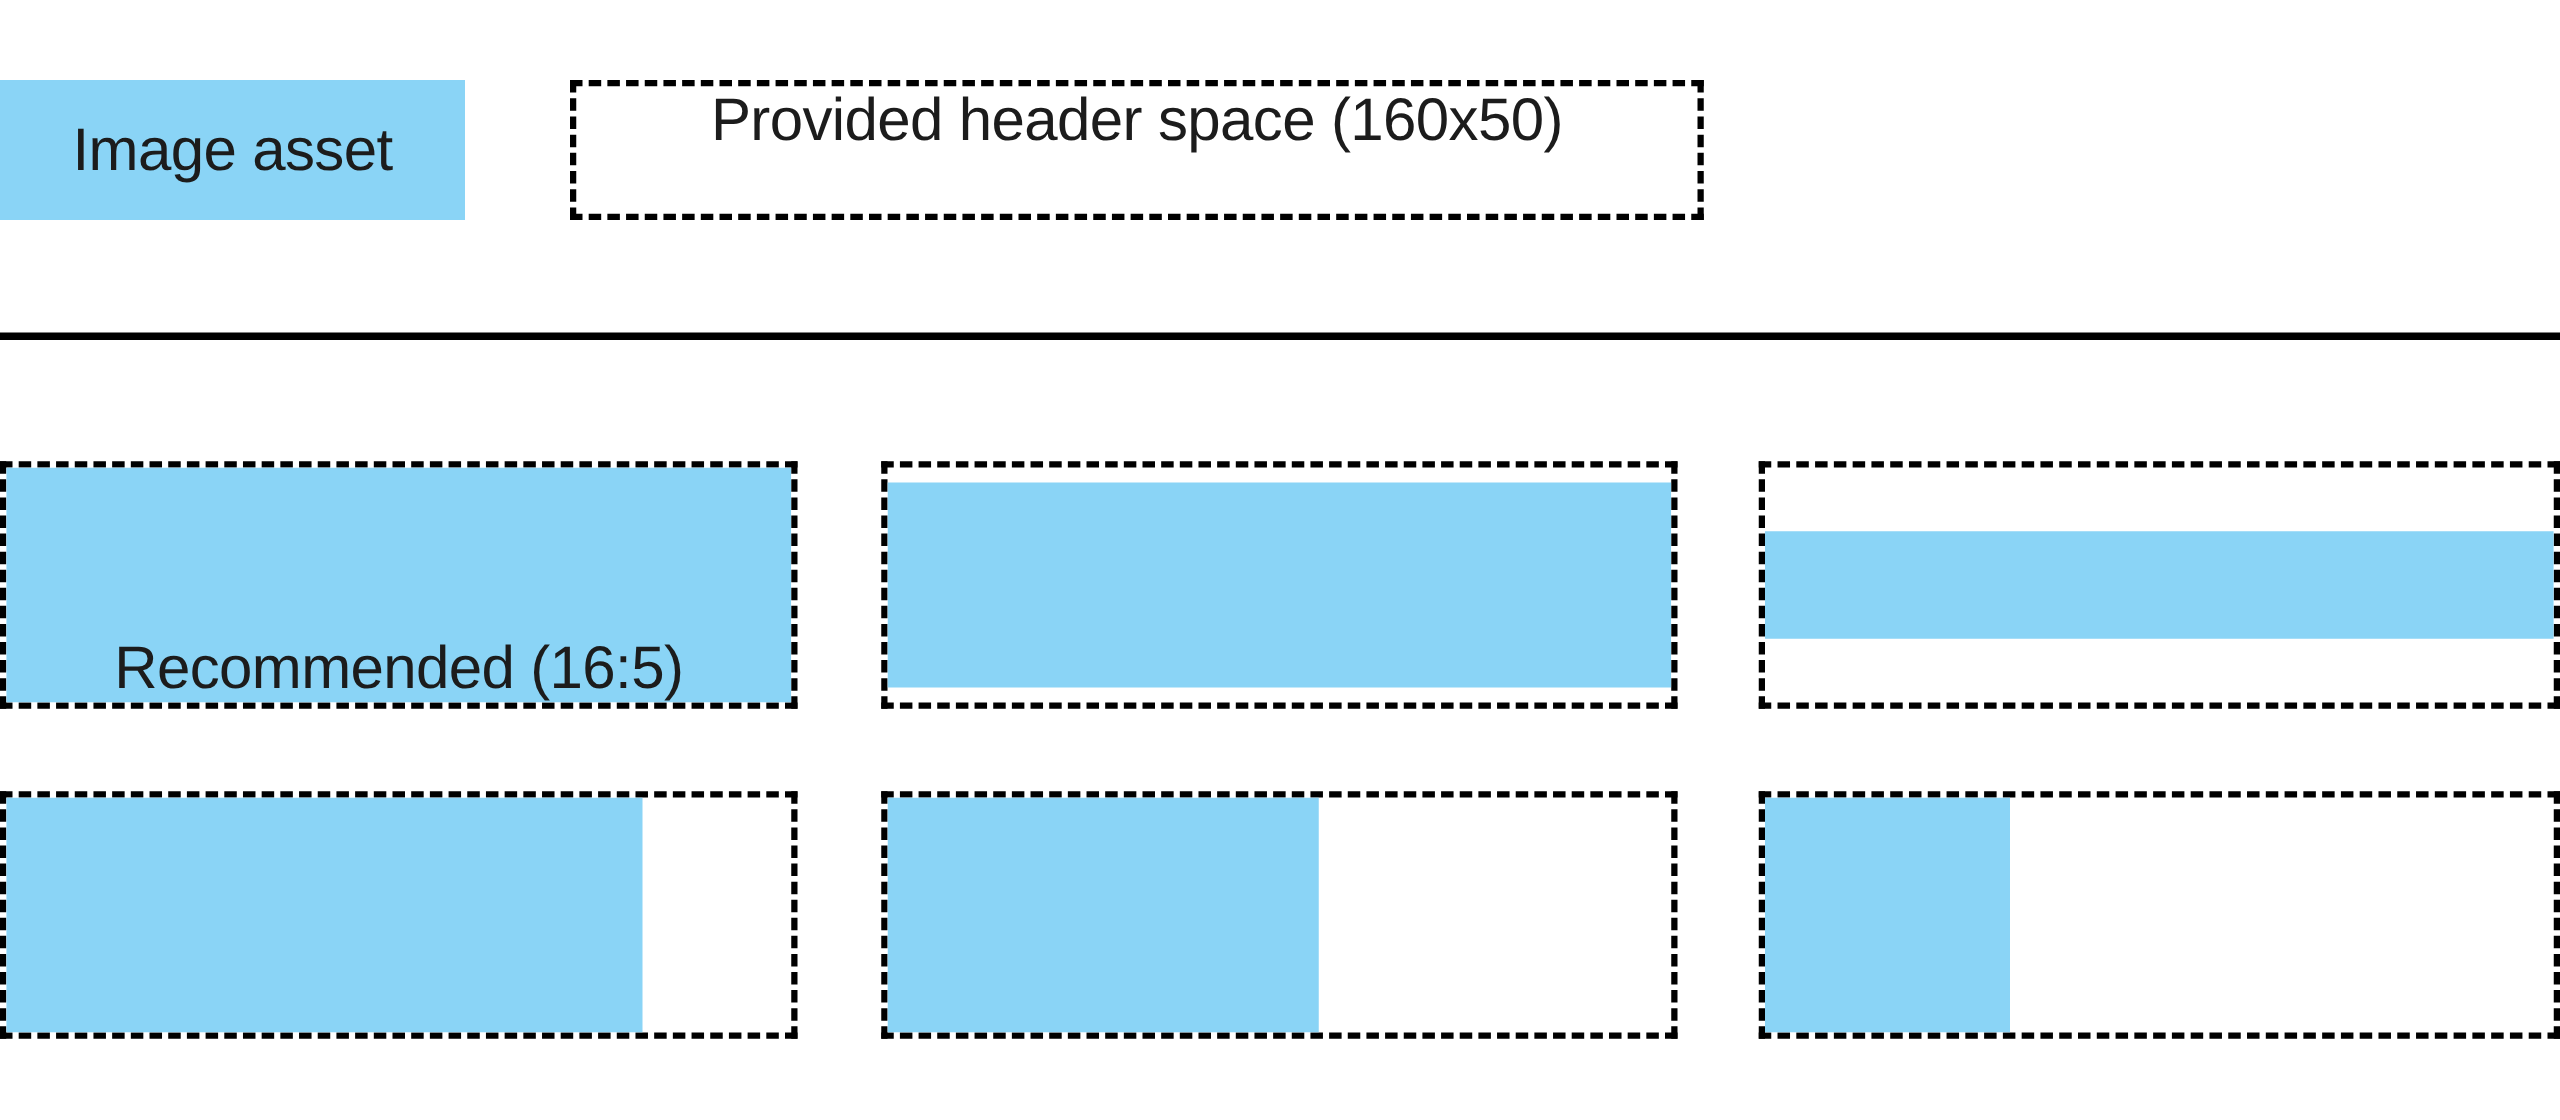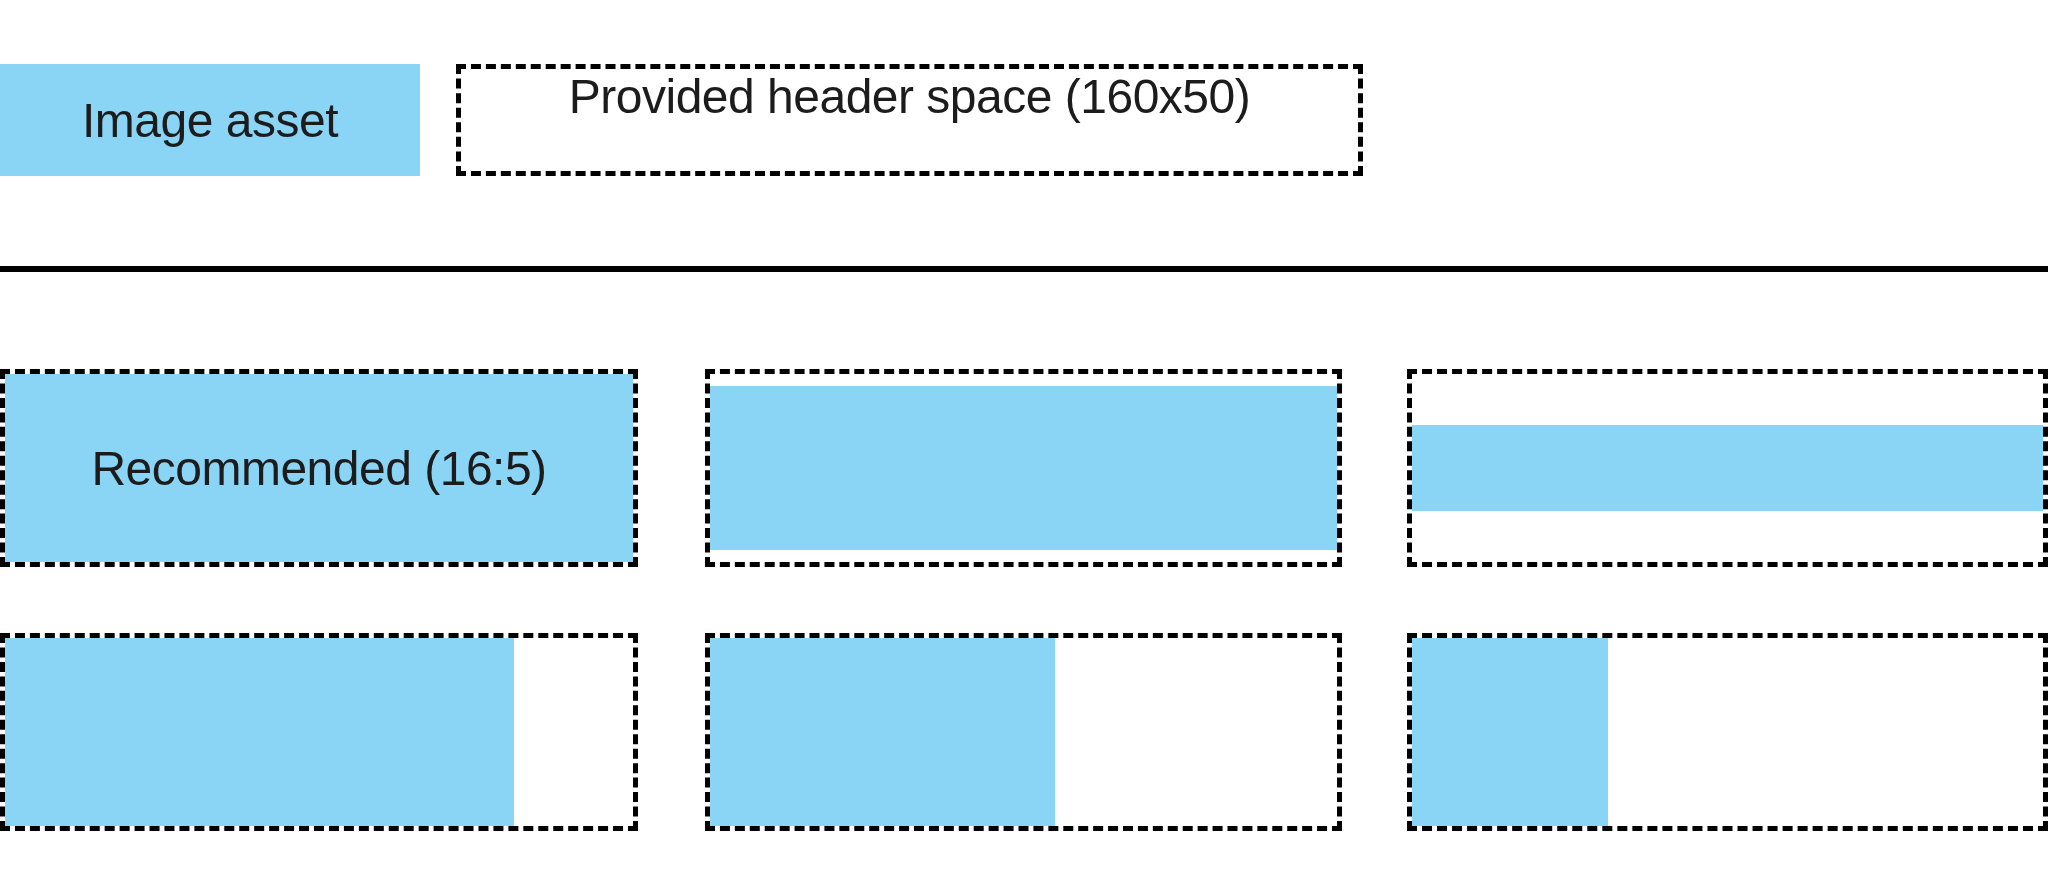--- a/index.html
+++ b/index.html
@@ -11,21 +11,21 @@
   *{margin:0;padding:0;box-sizing:border-box;}
   html,body{width:2048px;height:896px;background:var(--bg);overflow:hidden;}
   body{
     position:relative;
     font-family:"Liberation Sans","DejaVu Sans",sans-serif;
     color:var(--ink);
   }
 
   
   .legend-swatch{
-    position:absolute;left:0;top:64px;width:420px;height:112px;
+    position:absolute;left:0;top:64px;width:372px;height:112px;
     background:var(--blue);
     display:flex;align-items:center;justify-content:center;
   }
   .legend-dashed{
     position:absolute;left:456px;top:64px;width:907px;height:112px;
     border:5px dashed var(--line);
     background:var(--bg);
     display:flex;align-items:flex-start;justify-content:center;
   }
   .legend-label{
@@ -54,21 +54,21 @@
   }
   .row1{top:369px;}
   .row2{top:633px;}
   .col1{left:0;width:638px;}
   .col2{left:705px;width:637px;}
   .col3{left:1407px;width:641px;}
 
   .asset-fill{
     background:var(--blue);
     flex:none;
-    display:flex;align-items:center;justify-content:center;
+    display:flex;align-items:flex-end;justify-content:center;
   }
   .box-label{
     font-size:48px;
     letter-spacing:-0.5px;
     white-space:nowrap;
     color:var(--ink);
   }
 </style>
 </head>
 <body>

